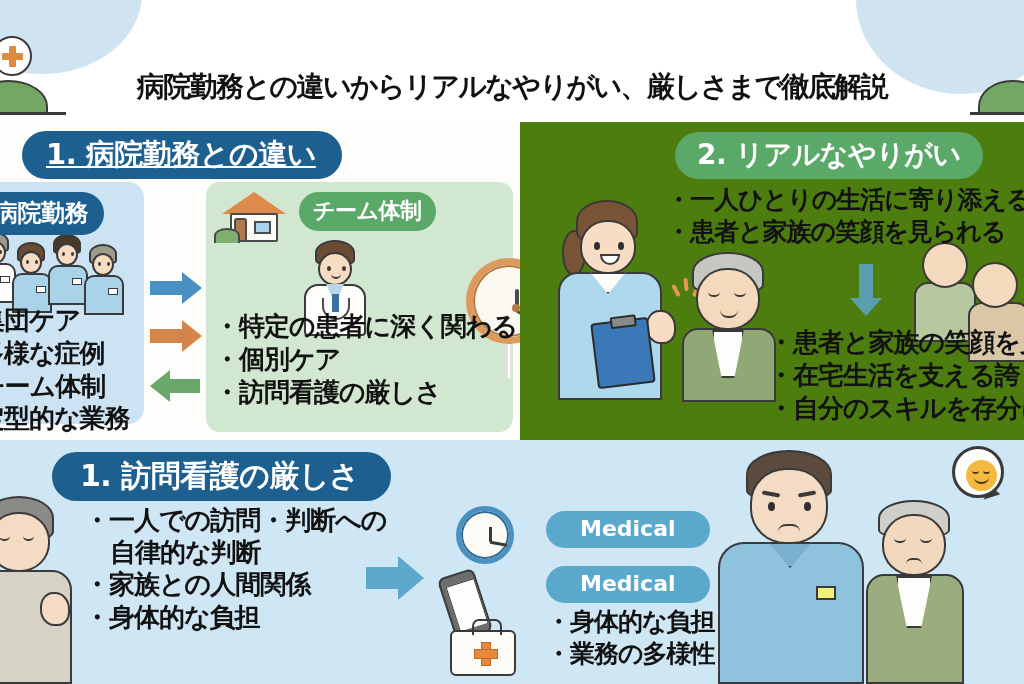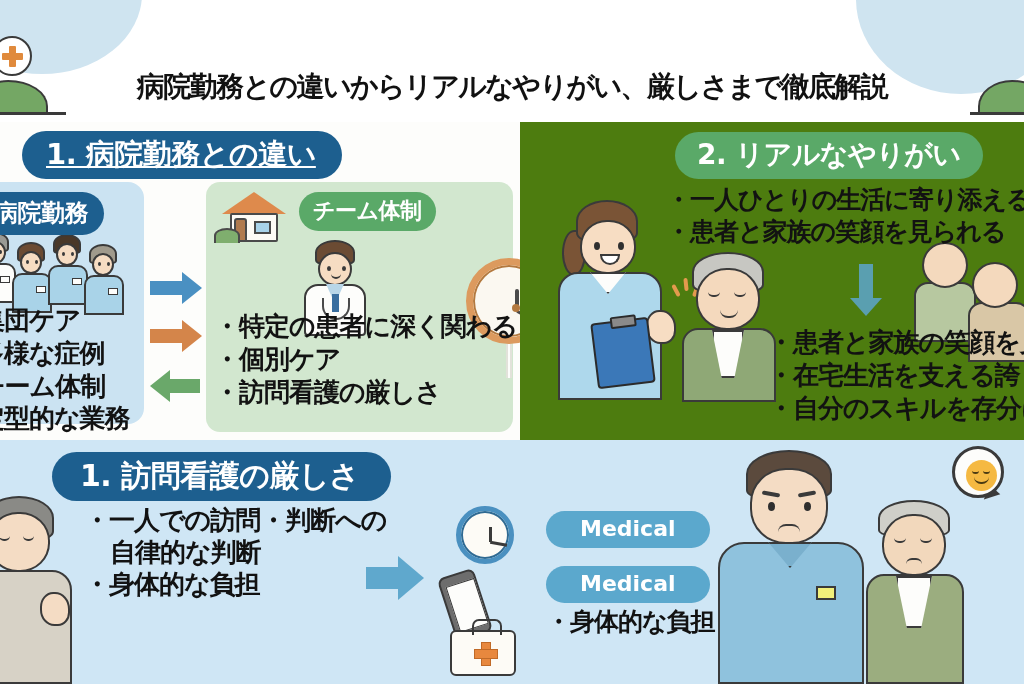--- a/index.html
+++ b/index.html
@@ -770,33 +770,35 @@
     </div>
   </div>
 
   <div class="sec3">
 
     <div class="pill pill-blue-dark sec3-header">1. 訪問看護の厳しさ</div>
 
     <div class="bullet-list list-hard">
       <span class="bi">一人での訪問・判断への</span>
       <span class="cont">自律的な判断</span>
+      <span class="bi">家族との人間関係</span>
       <span class="bi">身体的な負担</span>
     </div>
 
     <div class="arrow-r-big">
       <div class="arb-shaft"></div>
         <div class="arb-head"></div>
     </div>
 
     <div class="pill pill-blue-mid medical-pill-1">Medical</div>
     <div class="pill pill-blue-mid medical-pill-2">Medical</div>
 
     <div class="bullet-list list-medical">
       <span class="bi">身体的な負担</span>
+      <span class="bi">業務の多様性</span>
     </div>
   </div>
 
   <div class="icon-clock-s">
     <div class="ics-face">
         <div class="ics-h"></div>
         <div class="ics-m"></div>
       </div>
   </div>
   <div class="icon-phone"></div>

